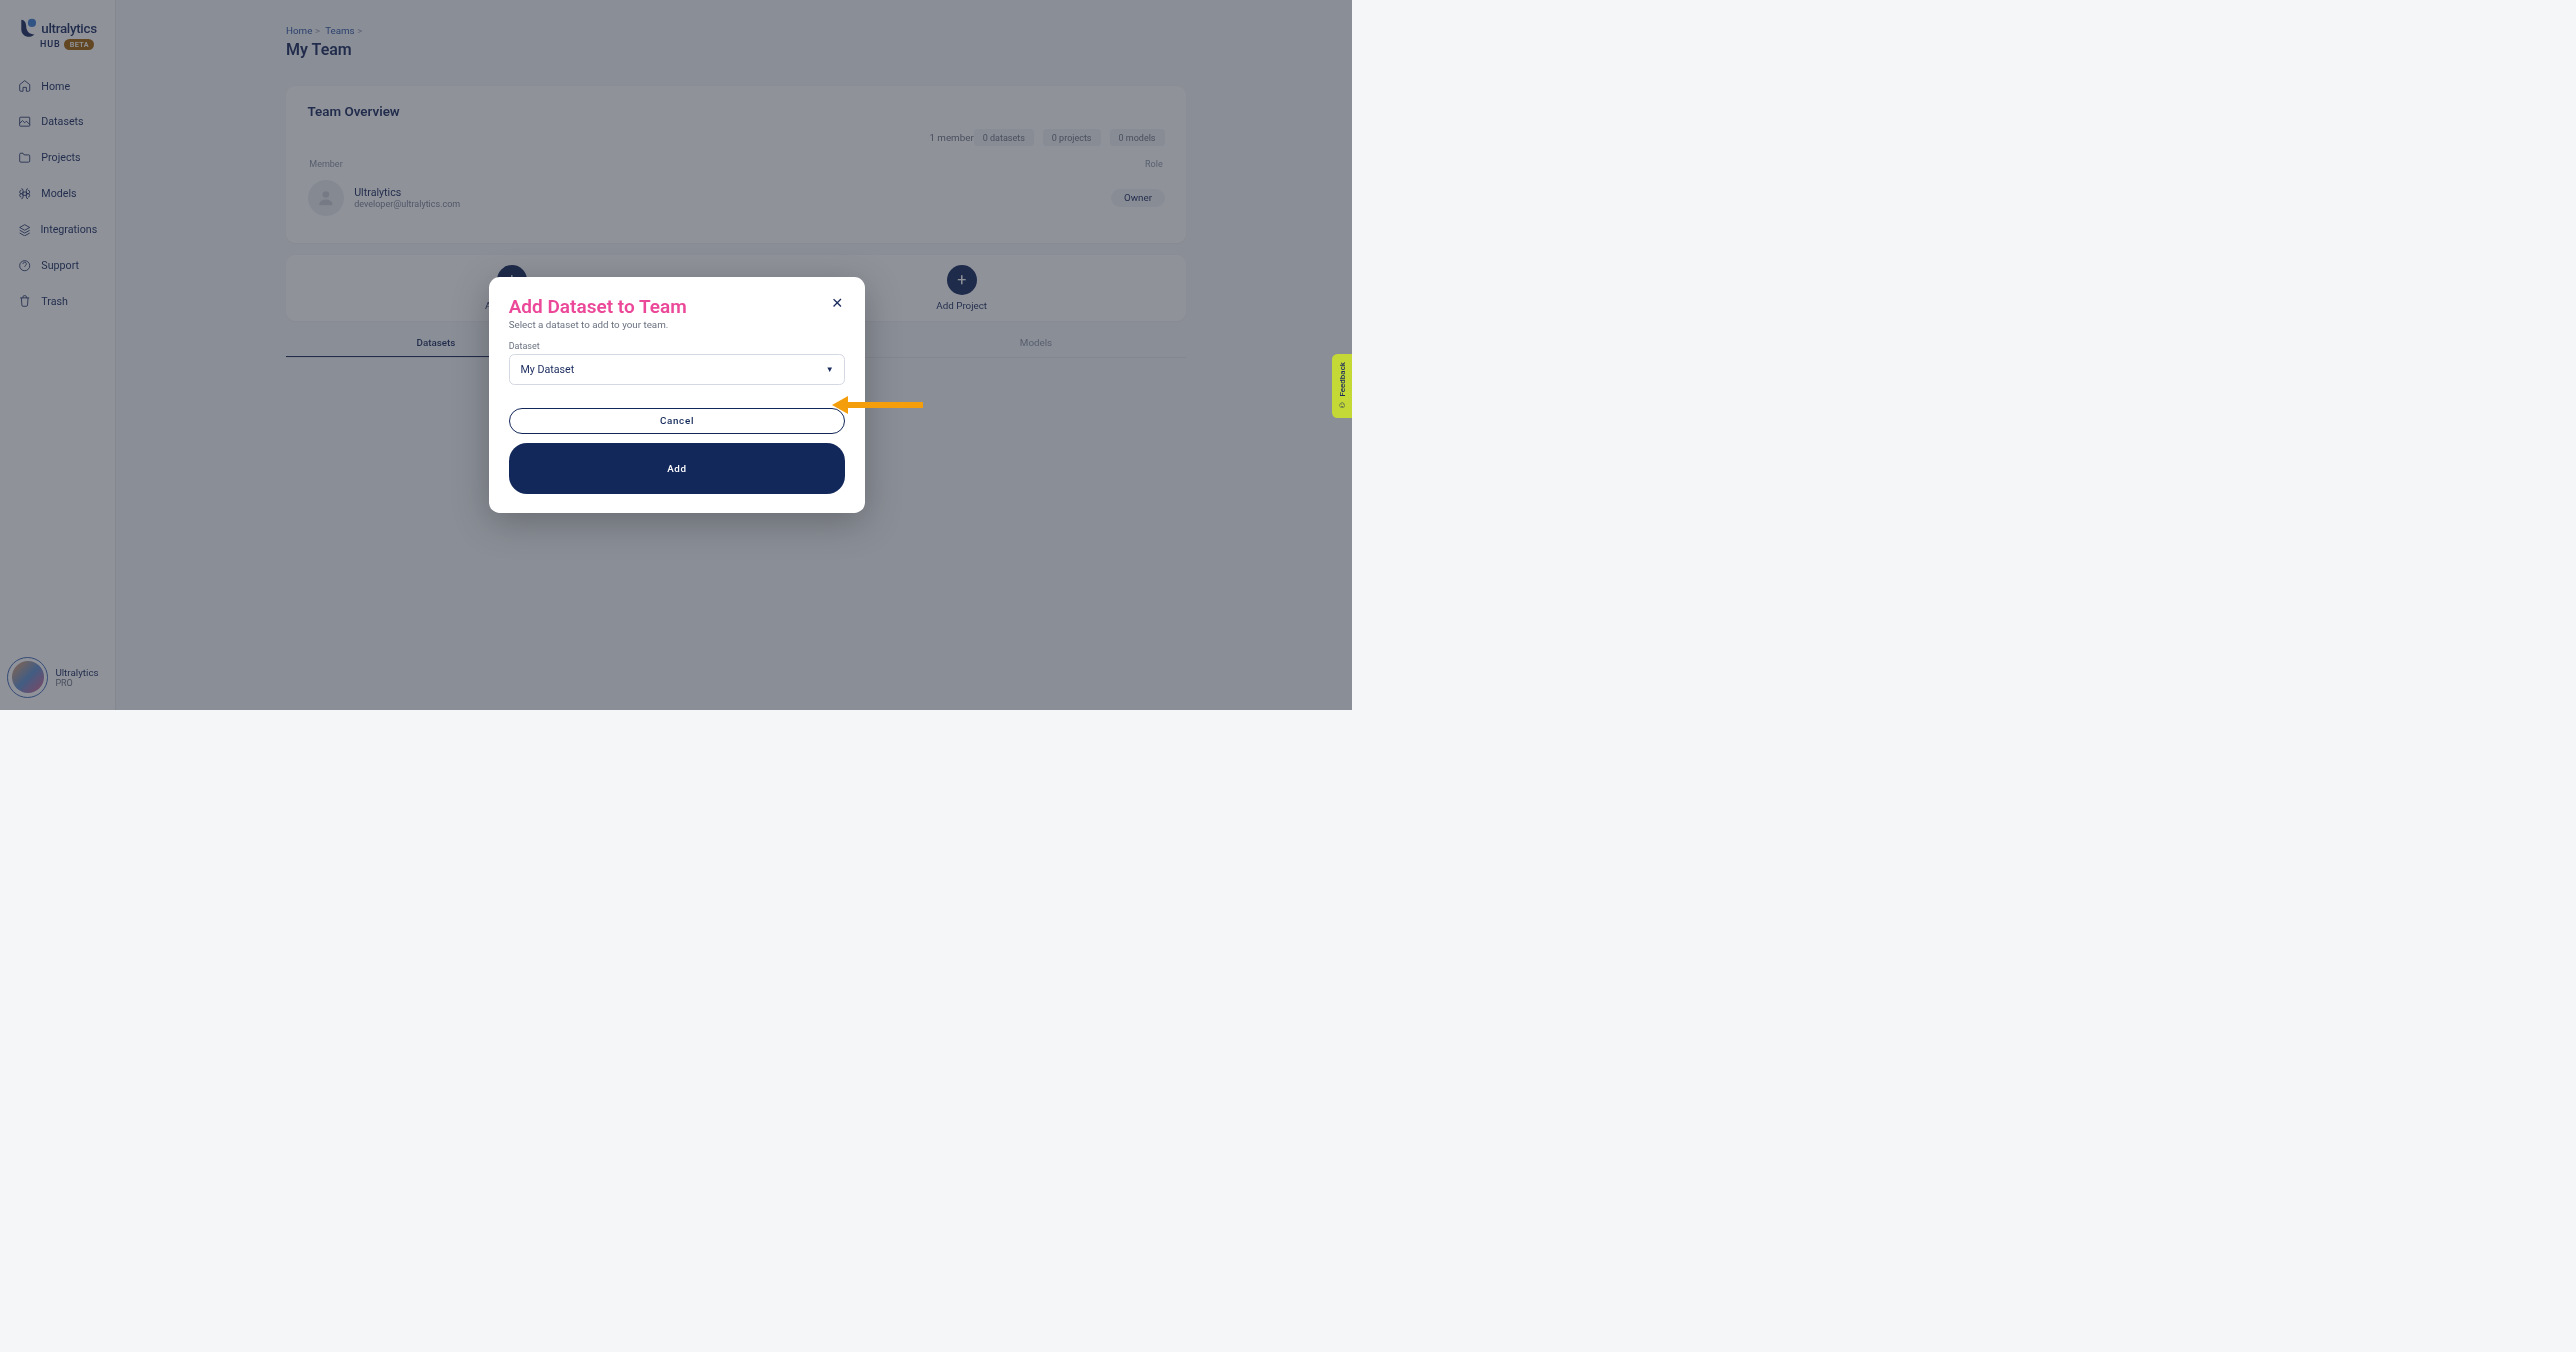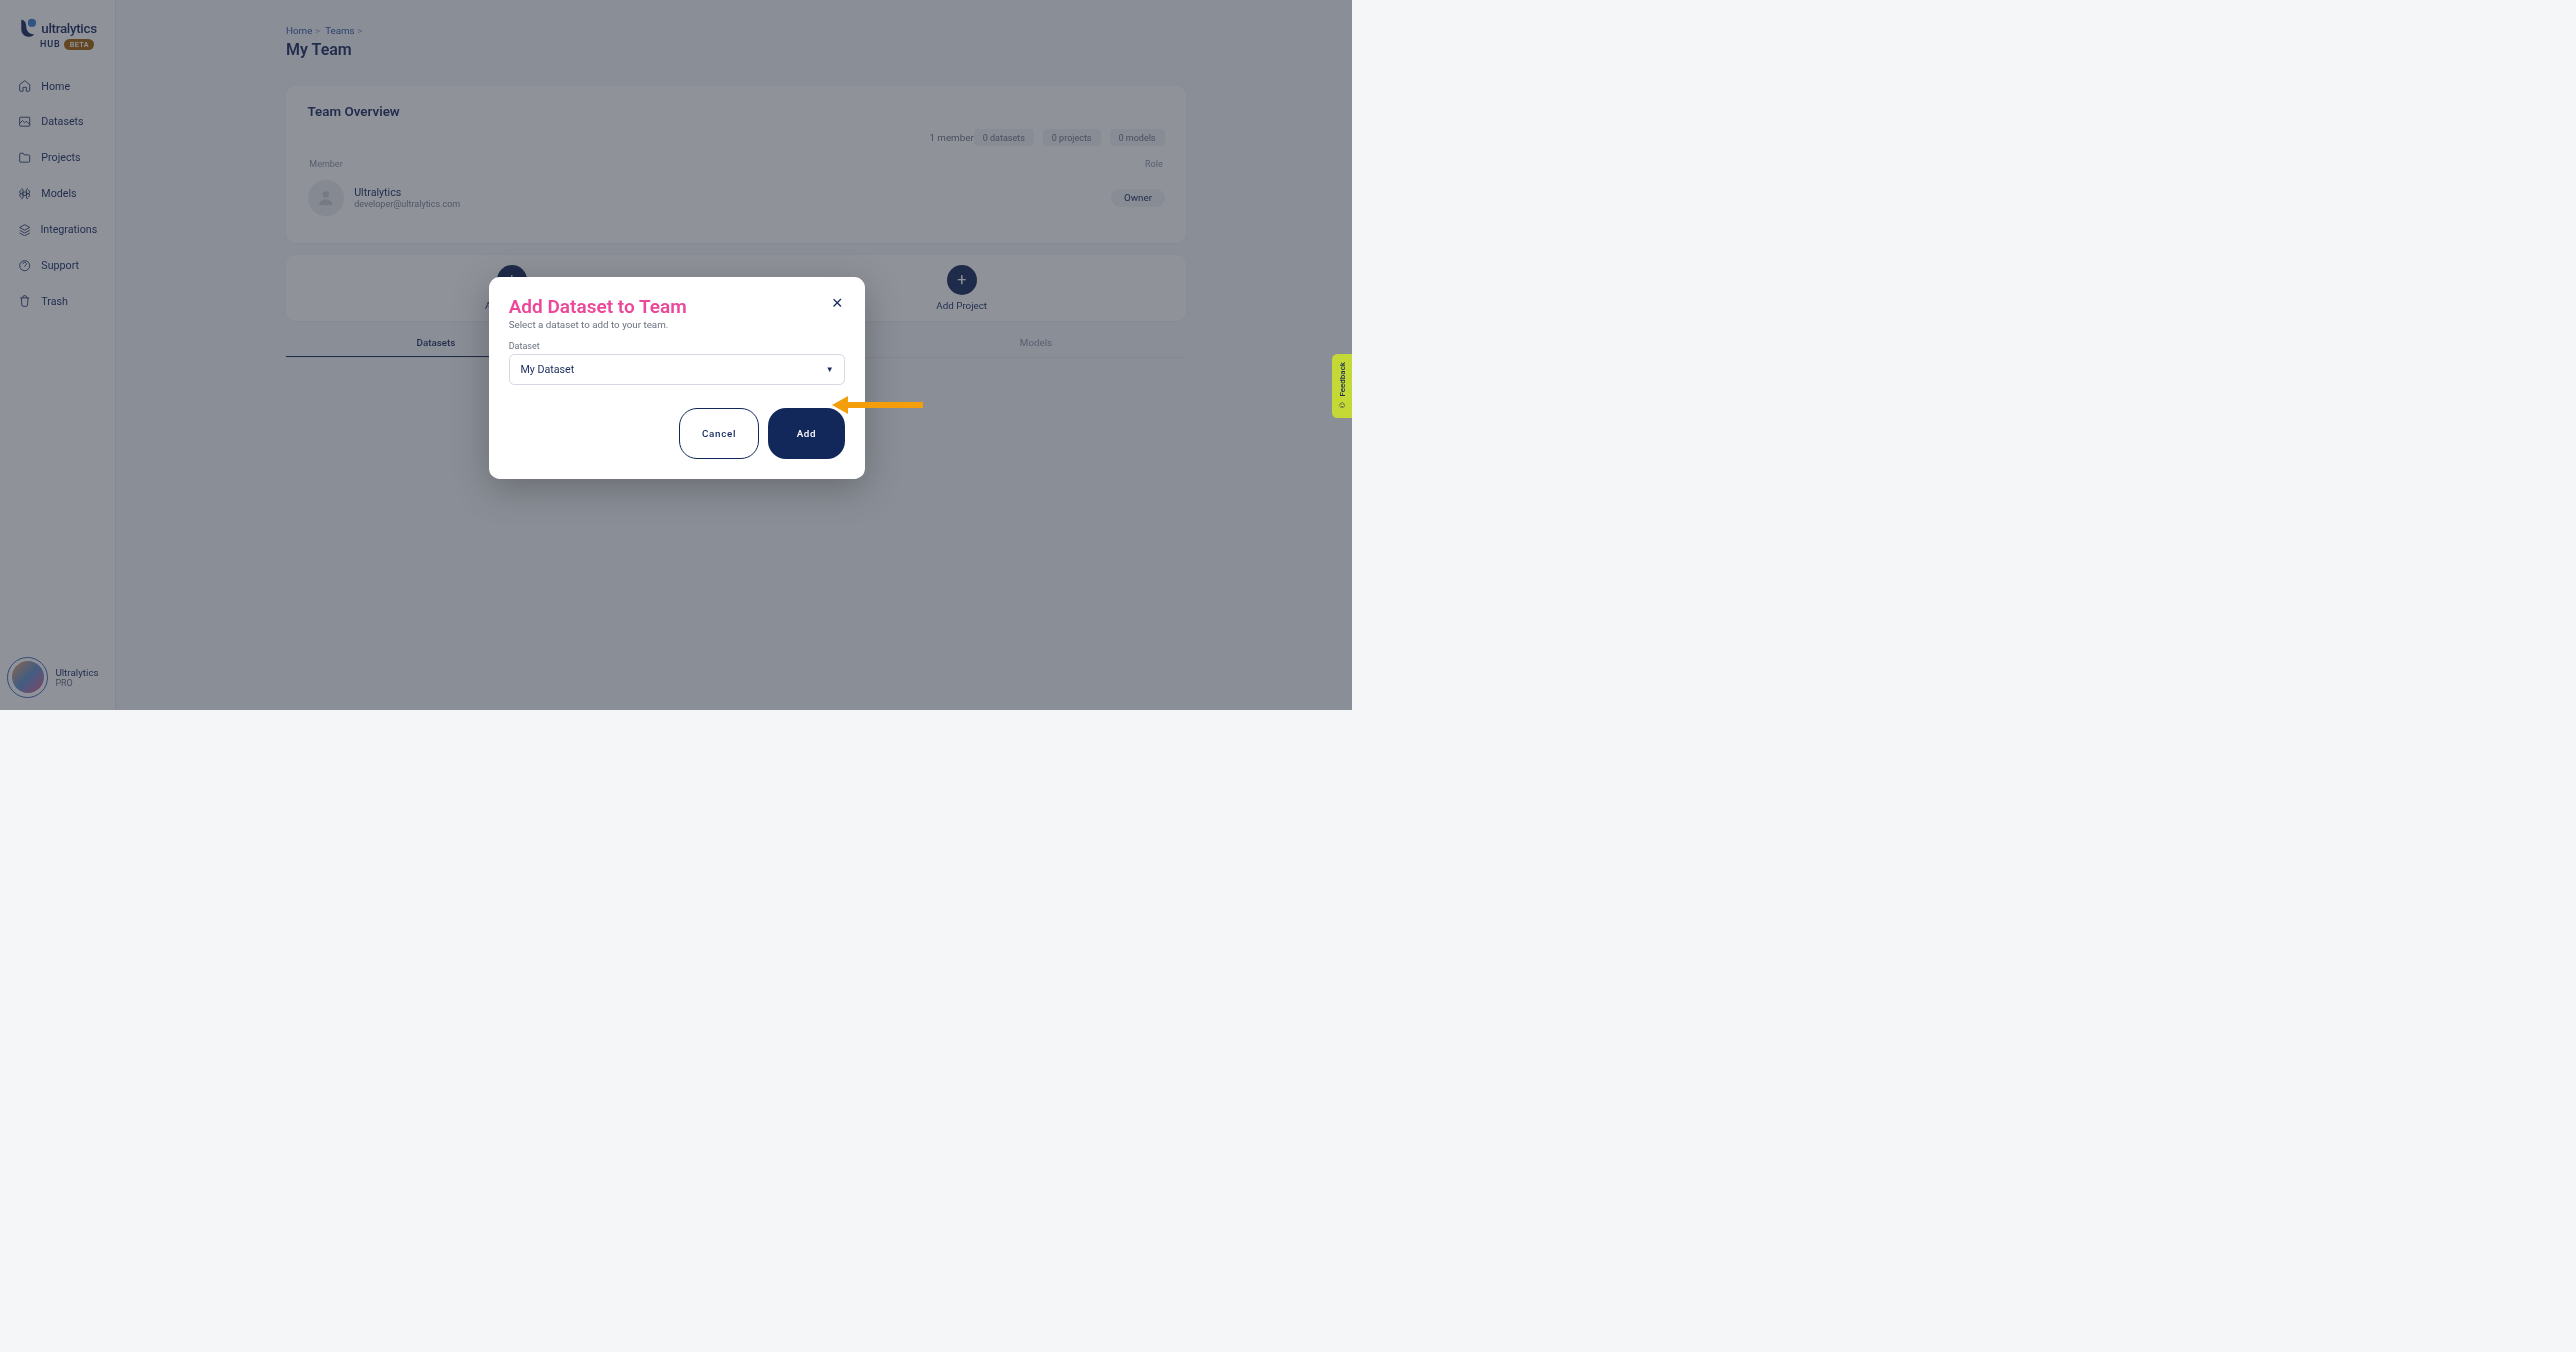--- a/index.html
+++ b/index.html
@@ -52,21 +52,21 @@
 .overlay { position:absolute; inset:0; background:rgba(40,46,60,0.52); }
 .modal { position:absolute; left:489px; top:277px; width:376px; background:#fff; border-radius:10.7px; box-shadow:0 9px 36px rgba(0,0,0,0.25); padding:18px 19.7px 19.7px; }
 .modal-head { display:flex; justify-content:space-between; align-items:flex-start; }
 .modal-title { font-size:19px; font-weight:600; color:#ec4899; }
 .modal-sub { font-size:9.8px; color:#6b7280; margin-top:0.9px; }
 .close-x { width:16px; height:16px; display:flex; align-items:center; justify-content:center; cursor:pointer; font-size:14.3px; color:#1a2b5e; }
 .field-label { font-size:9px; color:#6b7280; margin-top:10.7px; margin-bottom:3.6px; }
 .select-box { border:0.9px solid #d4d8e2; border-radius:5.4px; padding:8px 10.7px; display:flex; justify-content:space-between; align-items:center; cursor:pointer; }
 .select-val { font-size:10.7px; color:#1a2b5e; }
 .chev { font-size:8px; color:#1a2b5e; }
-.modal-actions { display:flex; justify-content:flex-end; gap:9px; margin-top:23px; }
+.modal-actions { display:flex; justify-content:flex-end; gap:9px; margin-top:23px;flex-direction:column; }
 .btn-outline { border:1.3px solid #13285a; background:#fff; color:#13285a; border-radius:18px; padding:6.3px 21.5px; font-size:9.8px; font-weight:500; letter-spacing:0.7px; cursor:pointer; }
 .btn-solid { border:none; background:#13285a; color:#fff; border-radius:18px; padding:20px 29px; font-size:9.8px; font-weight:500; letter-spacing:0.7px; cursor:pointer; }
 .arrow { position:absolute; left:832px; top:396px; display:flex; align-items:center; pointer-events:none; }
 .arrow-line { width:75px; height:5.4px; background:#f59e0b; }
 .arrow-head { width:0; height:0; border-right:16px solid #f59e0b; border-top:9.8px solid transparent; border-bottom:9.8px solid transparent; }
 .feedback-tab { position:absolute; right:0; top:354px; width:19.7px; height:64px; background:#c4d936; border-radius:5.4px 0 0 5.4px; display:flex; flex-direction:column; align-items:center; justify-content:center; gap:2.7px; cursor:pointer; }
 .feedback-text { font-size:8px; color:#1a2b5e; writing-mode:vertical-rl; transform:rotate(180deg); font-weight:500; }
 .feedback-icon { font-size:9px; color:#1a2b5e; }
 </style>
 </head>

